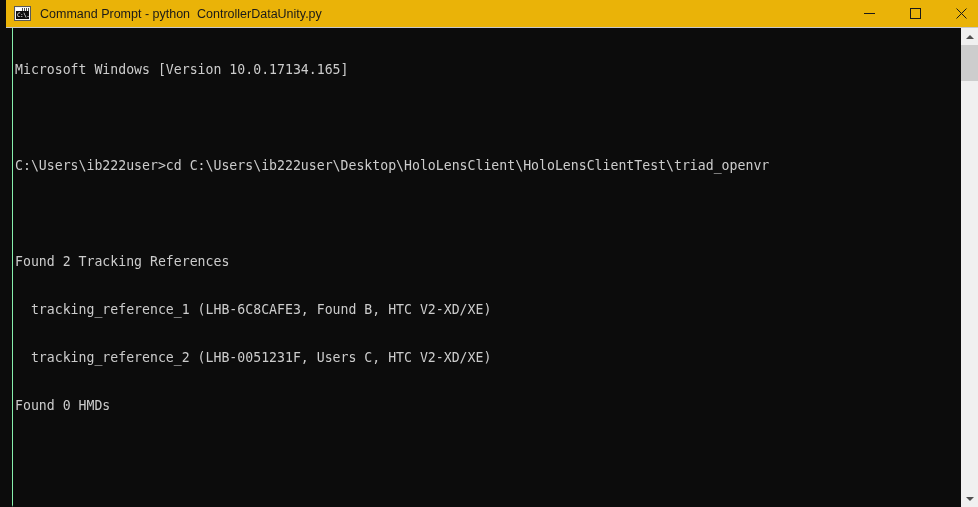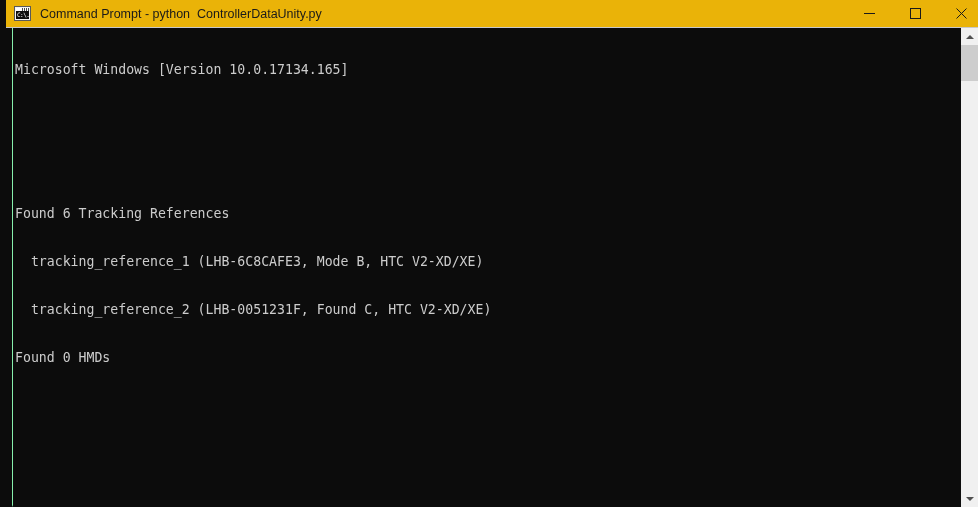--- a/index.html
+++ b/index.html
@@ -204,24 +204,25 @@
           <line x1="10.5" y1="0.5" x2="0.5" y2="10.5" stroke="#1a1a1a" stroke-width="1"></line>
         </svg>
       </div>
     </div>
   </div>
 
   <div class="console-area">
     <div class="console-text">
       <div class="line">Microsoft Windows [Version 10.0.17134.165]</div>
       <div class="line"></div>
+      <div class="line">C:\Users\ib222user&gt;cd C:\Users\ib222user\Desktop\HoloLensClient\HoloLensClientTest\triad_openvr</div>
       <div class="line"></div>
-      <div class="line">Found 6 Tracking References</div>
-      <div class="line">  tracking_reference_1 (LHB-6C8CAFE3, Mode B, HTC V2-XD/XE)</div>
-      <div class="line">  tracking_reference_2 (LHB-0051231F, Found C, HTC V2-XD/XE)</div>
+      <div class="line">Found 2 Tracking References</div>
+      <div class="line">  tracking_reference_1 (LHB-6C8CAFE3, Found B, HTC V2-XD/XE)</div>
+      <div class="line">  tracking_reference_2 (LHB-0051231F, Users C, HTC V2-XD/XE)</div>
       <div class="line">Found 0 HMDs</div>
       
       
       
       
       
     </div>
   </div>
 
   <div class="scrollbar">

